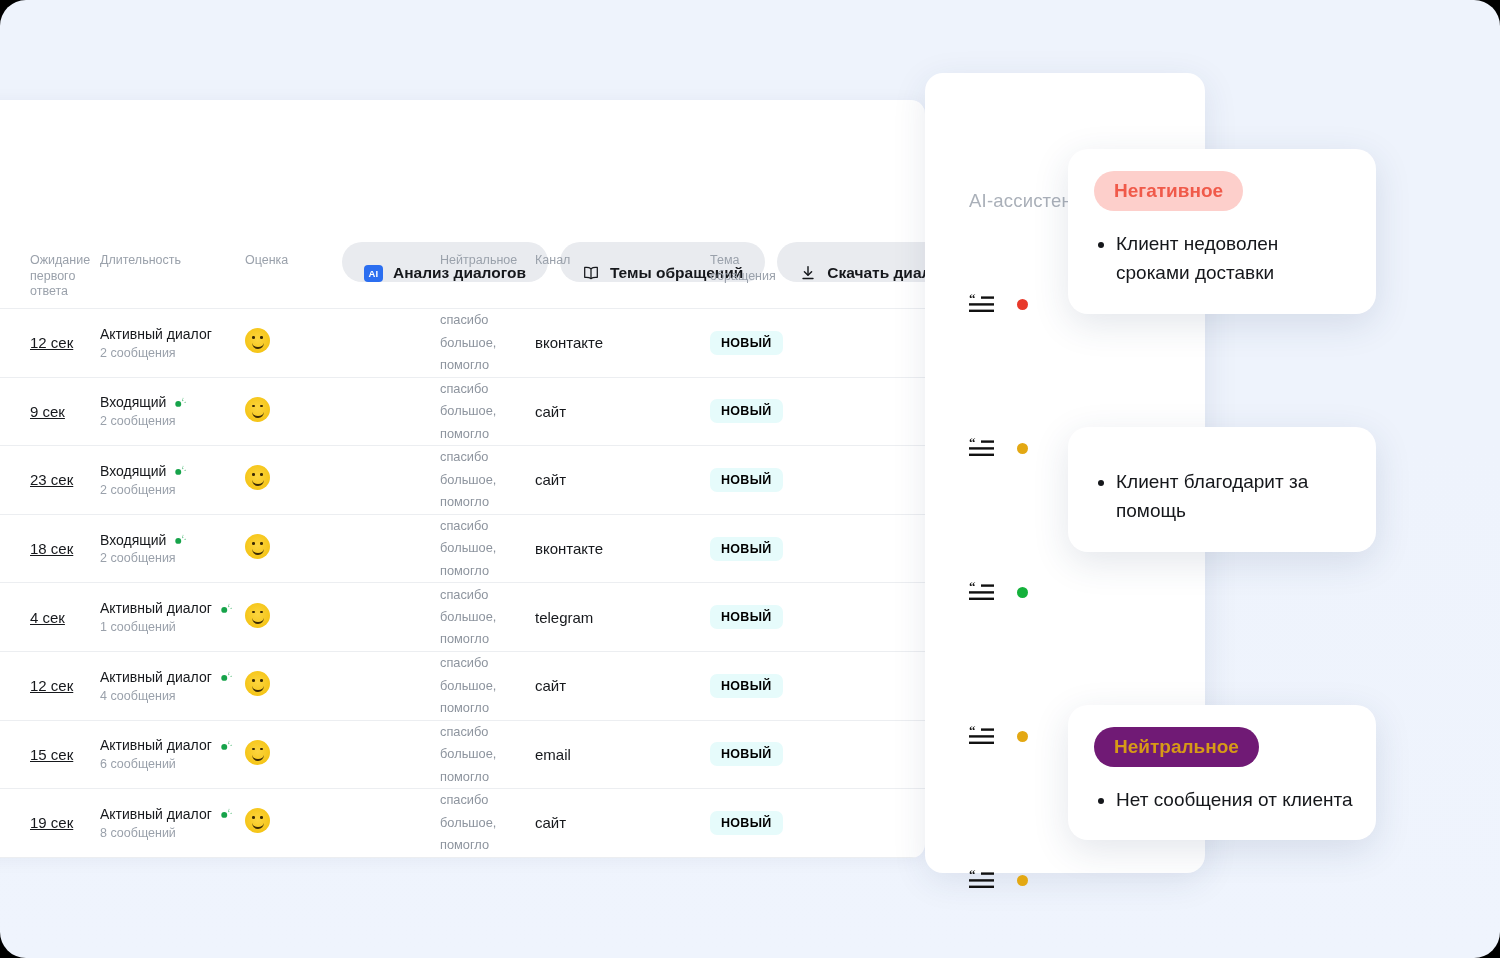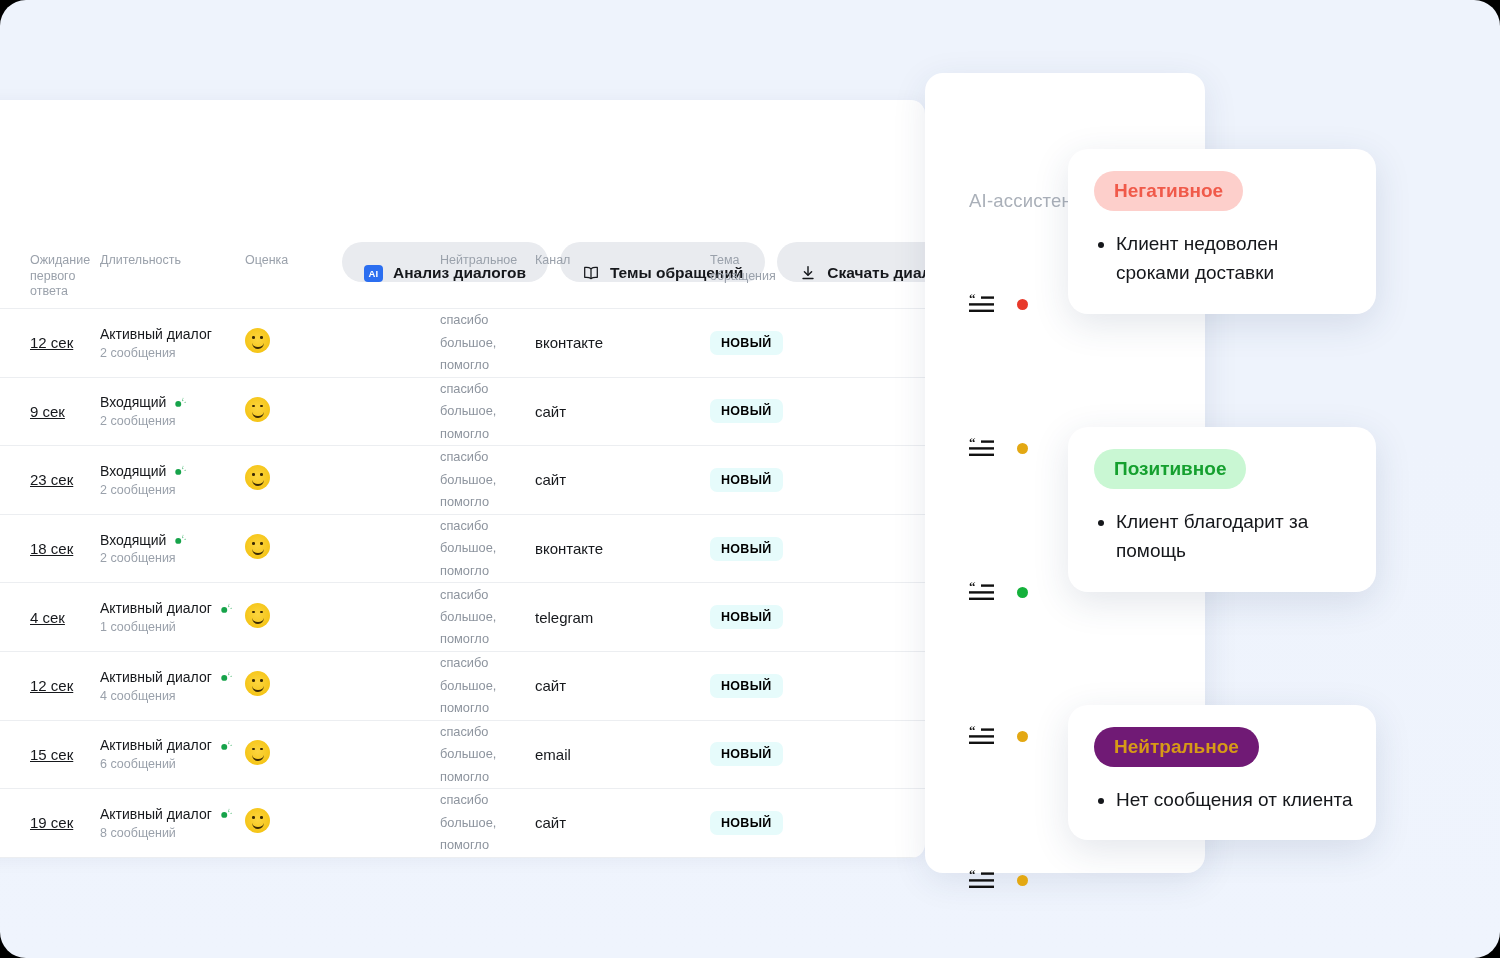--- a/index.html
+++ b/index.html
@@ -519,21 +519,20 @@
   </div>
 
   <div class="scard s-neg">
     <span class="scard-tag" style="background: rgb(253, 207, 203); color: rgb(240, 90, 74);">Негативное</span>
     <ul class="scard-list">
       <li>Клиент недоволен сроками доставки</li>
     </ul>
   </div>
 
   <div class="scard s-pos">
-    <span class="scard-tag" style="background: rgb(201, 247, 211); color: rgb(21, 160, 47);">Позитивное</span>
     <ul class="scard-list">
       <li>Клиент благодарит за помощь</li>
     </ul>
   </div>
 
   <div class="scard s-neu">
     <span class="scard-tag" style="background: #701a75; color: rgb(215, 154, 23);">Нейтральное</span>
     <ul class="scard-list">
       <li>Нет сообщения от клиента</li>
     </ul>

